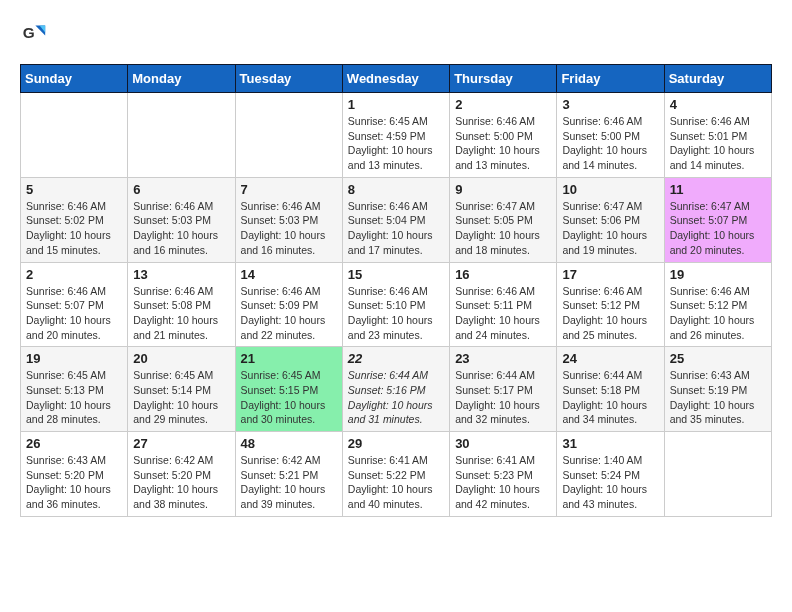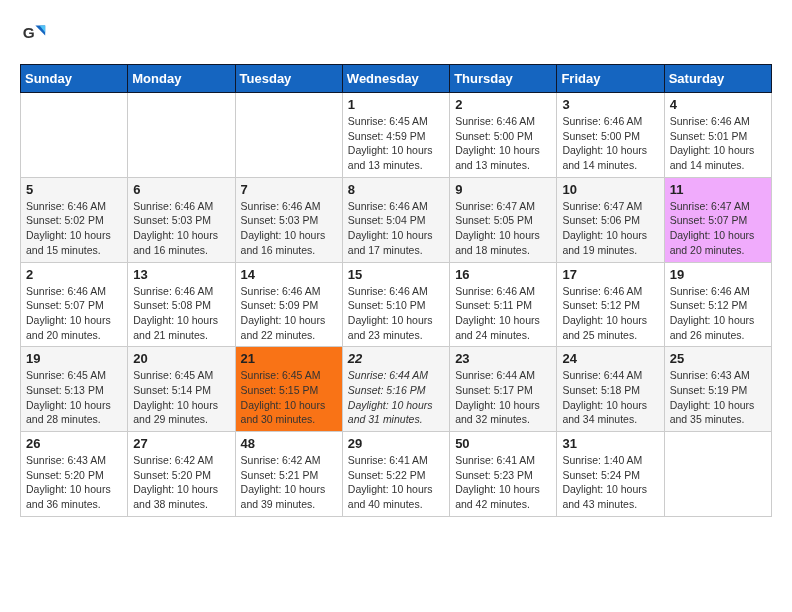--- a/index.html
+++ b/index.html
@@ -266,21 +266,21 @@
 Daylight: 10 hours
 and 28 minutes.</div>
         </td>
         <td style="background: rgb(245, 245, 245);">
           <span class="day-number">20</span>
           <div class="day-info" style="white-space: pre-line;">Sunrise: 6:45 AM
 Sunset: 5:14 PM
 Daylight: 10 hours
 and 29 minutes.</div>
         </td>
-        <td style="background: #f97316;">
+        <td style="background: #86efac;">
           <span class="day-number">21</span>
           <div class="day-info" style="white-space: pre-line;">Sunrise: 6:45 AM
 Sunset: 5:15 PM
 Daylight: 10 hours
 and 30 minutes.</div>
         </td>
         <td style="background: rgb(245, 245, 245); font-style: italic;">
           <span class="day-number">22</span>
           <div class="day-info" style="white-space: pre-line;">Sunrise: 6:44 AM
 Sunset: 5:16 PM
@@ -332,21 +332,21 @@
 and 39 minutes.</div>
         </td>
         <td>
           <span class="day-number">29</span>
           <div class="day-info" style="white-space: pre-line;">Sunrise: 6:41 AM
 Sunset: 5:22 PM
 Daylight: 10 hours
 and 40 minutes.</div>
         </td>
         <td>
-          <span class="day-number">50</span>
+          <span class="day-number">30</span>
           <div class="day-info" style="white-space: pre-line;">Sunrise: 6:41 AM
 Sunset: 5:23 PM
 Daylight: 10 hours
 and 42 minutes.</div>
         </td>
         <td>
           <span class="day-number">31</span>
           <div class="day-info" style="white-space: pre-line;">Sunrise: 1:40 AM
 Sunset: 5:24 PM
 Daylight: 10 hours

